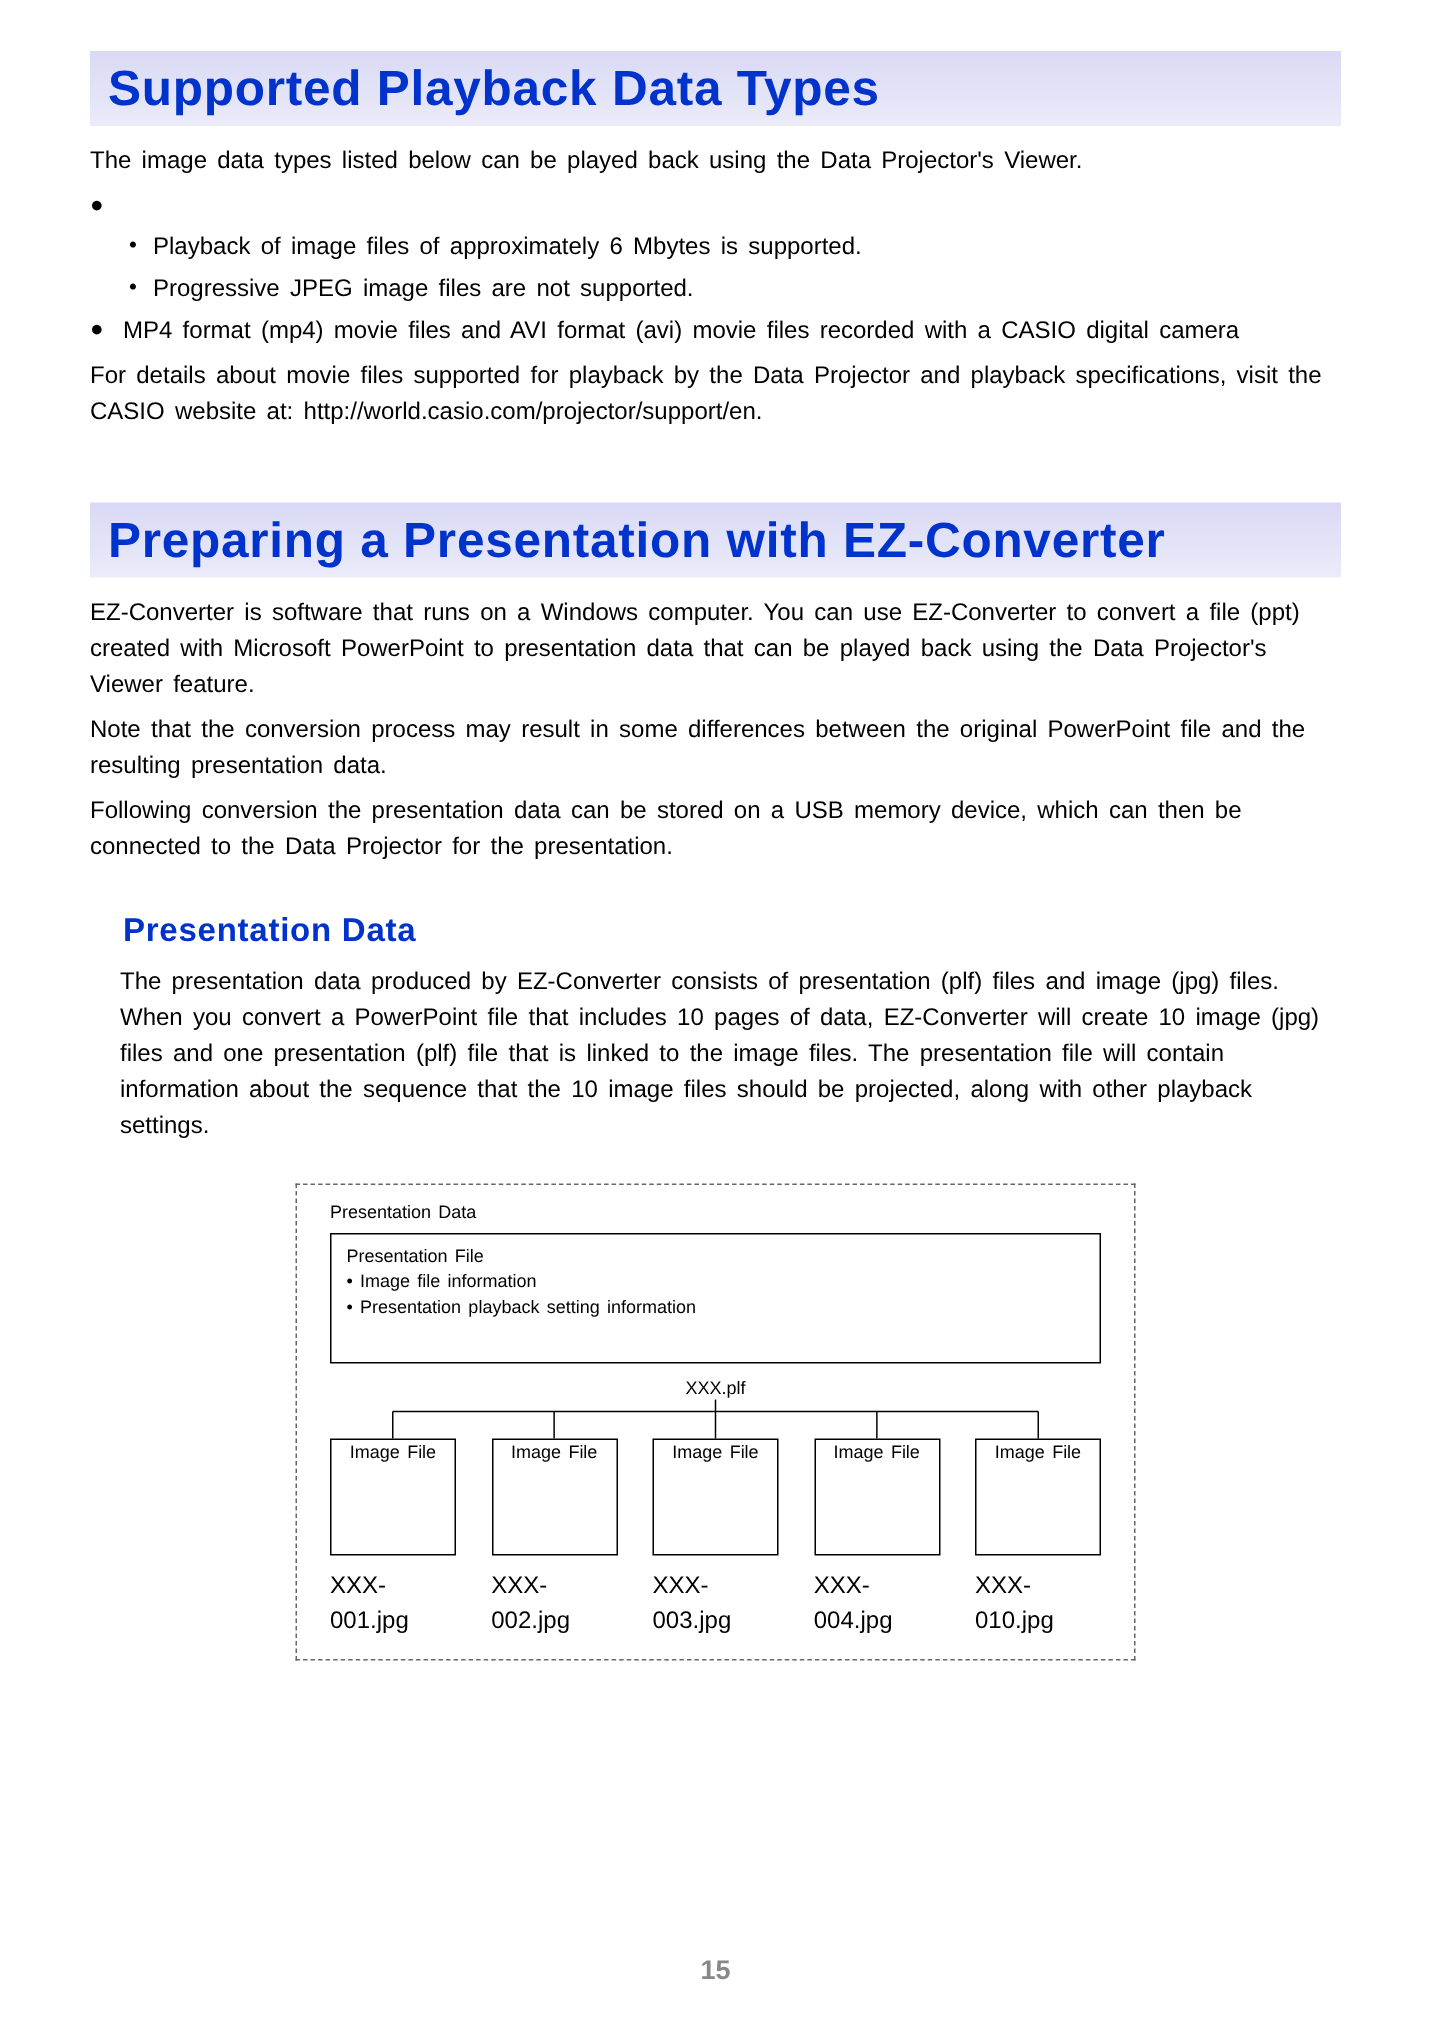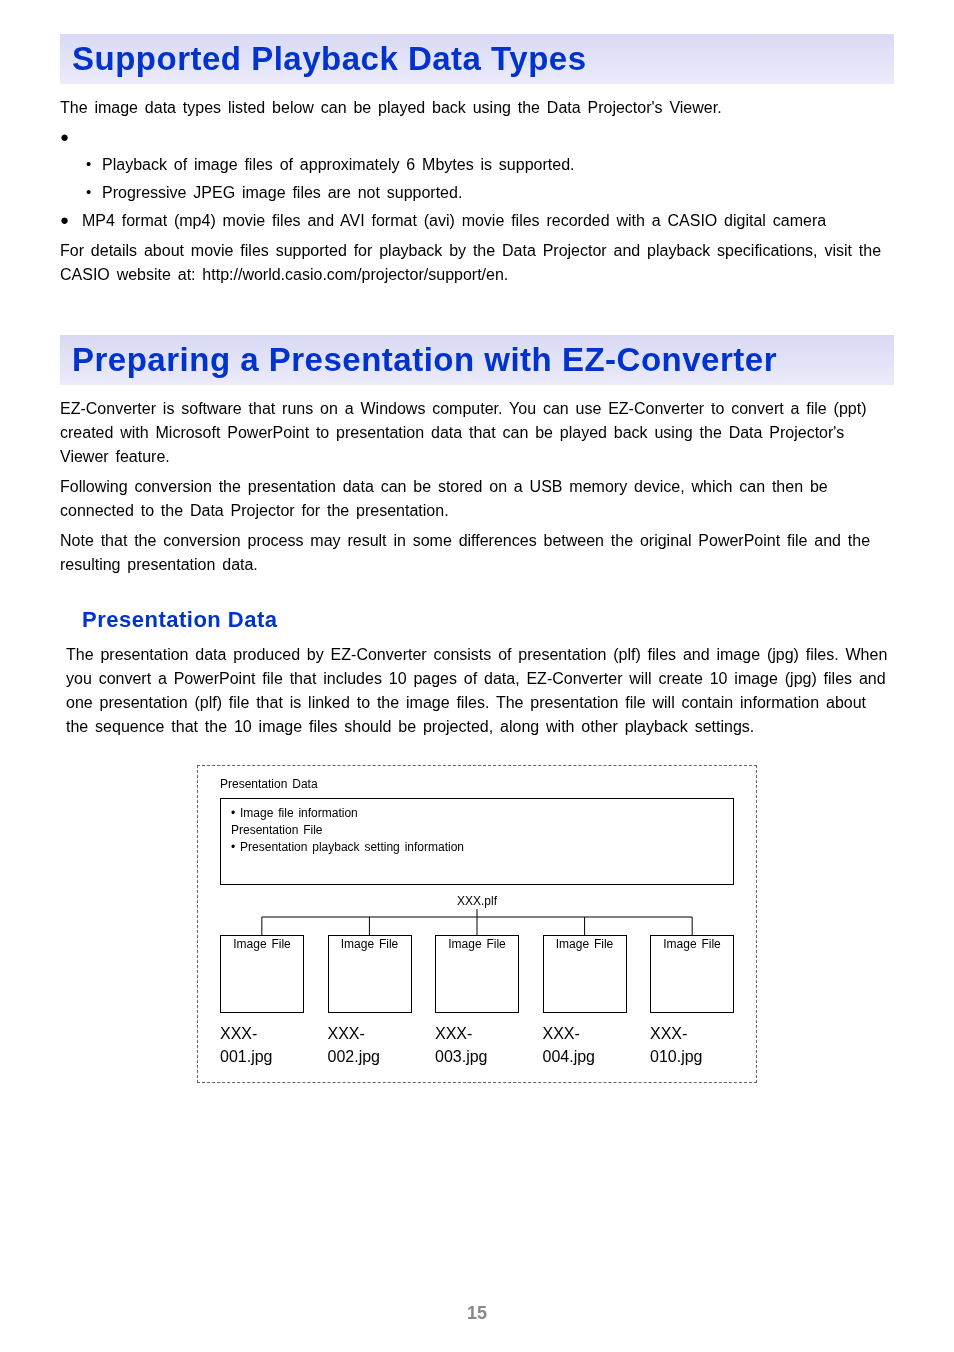--- a/index.html
+++ b/index.html
@@ -34,21 +34,21 @@
       margin: 30px 0 10px 22px;
       letter-spacing: 0.5px;
     }
     .para {
       font-size: 16px;
       line-height: 1.5;
       margin: 6px 0;
       word-spacing: 2.4px;
     }
     .indent {
-      margin-left: 6px;
+      margin-left: 20px;
     }
     .list {
       margin: 4px 0;
     }
     .bullet-row {
       display: flex;
       font-size: 16px;
       line-height: 1.5;
       word-spacing: 2.4px;
       margin: 4px 0;
@@ -169,33 +169,33 @@
     </div>
   </div>
 
   <div class="para">For details about movie files supported for playback by the Data Projector and playback specifications, visit the CASIO website at: http://world.casio.com/projector/support/en.</div>
 
   <div class="sect-gap"></div>
 
   <div class="h1">Preparing a Presentation with EZ-Converter</div>
 
   <div class="para">EZ-Converter is software that runs on a Windows computer. You can use EZ-Converter to convert a file (ppt) created with Microsoft PowerPoint to presentation data that can be played back using the Data Projector's Viewer feature.</div>
+  <div class="para">Note that the conversion process may result in some differences between the original PowerPoint file and the resulting presentation data.</div>
   <div class="para">Following conversion the presentation data can be stored on a USB memory device, which can then be connected to the Data Projector for the presentation.</div>
-  <div class="para">Note that the conversion process may result in some differences between the original PowerPoint file and the resulting presentation data.</div>
 
   <div class="h2">Presentation Data</div>
   <div class="para indent">The presentation data produced by EZ-Converter consists of presentation (plf) files and image (jpg) files. When you convert a PowerPoint file that includes 10 pages of data, EZ-Converter will create 10 image (jpg) files and one presentation (plf) file that is linked to the image files. The presentation file will contain information about the sequence that the 10 image files should be projected, along with other playback settings.</div>
 
   <div class="diagram-wrap">
     <div class="diagram">
       <div class="diagram-title">Presentation Data</div>
 
       <div class="pf-box">
+        <div>Presentation File</div>
         <div>• Image file information</div>
-        <div>Presentation File</div>
         <div>• Presentation playback setting information</div>
       </div>
 
       <div class="plf-label">XXX.plf</div>
 
       <div class="links-area">
         <svg class="connectors" viewBox="0 0 516 26" preserveAspectRatio="none">
           <path d="M258 0 V8" stroke="#000" stroke-width="1" fill="none"></path>
           <path d="M42 8 H474" stroke="#000" stroke-width="1" fill="none"></path>
           <path d="M42 8 V26" stroke="#000" stroke-width="1" fill="none"></path>

